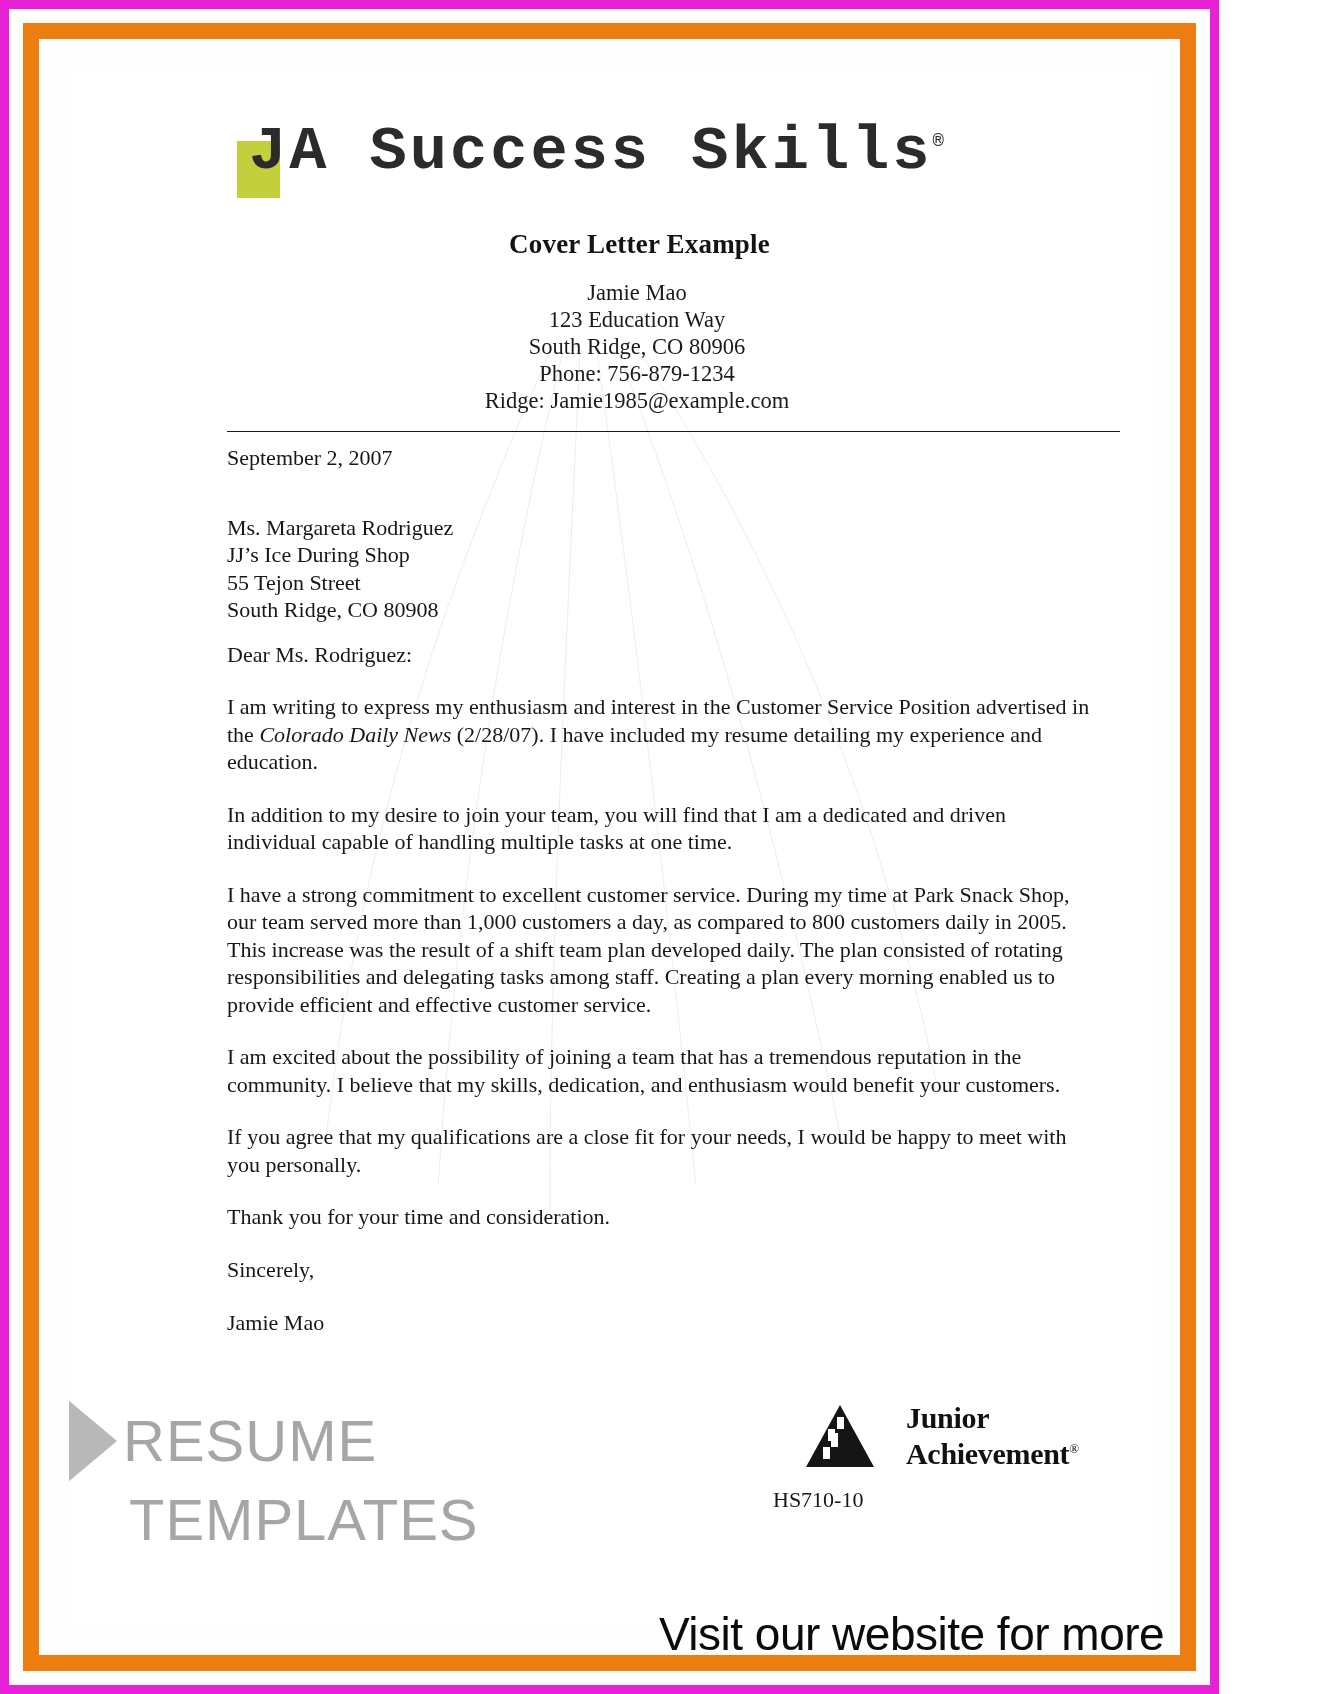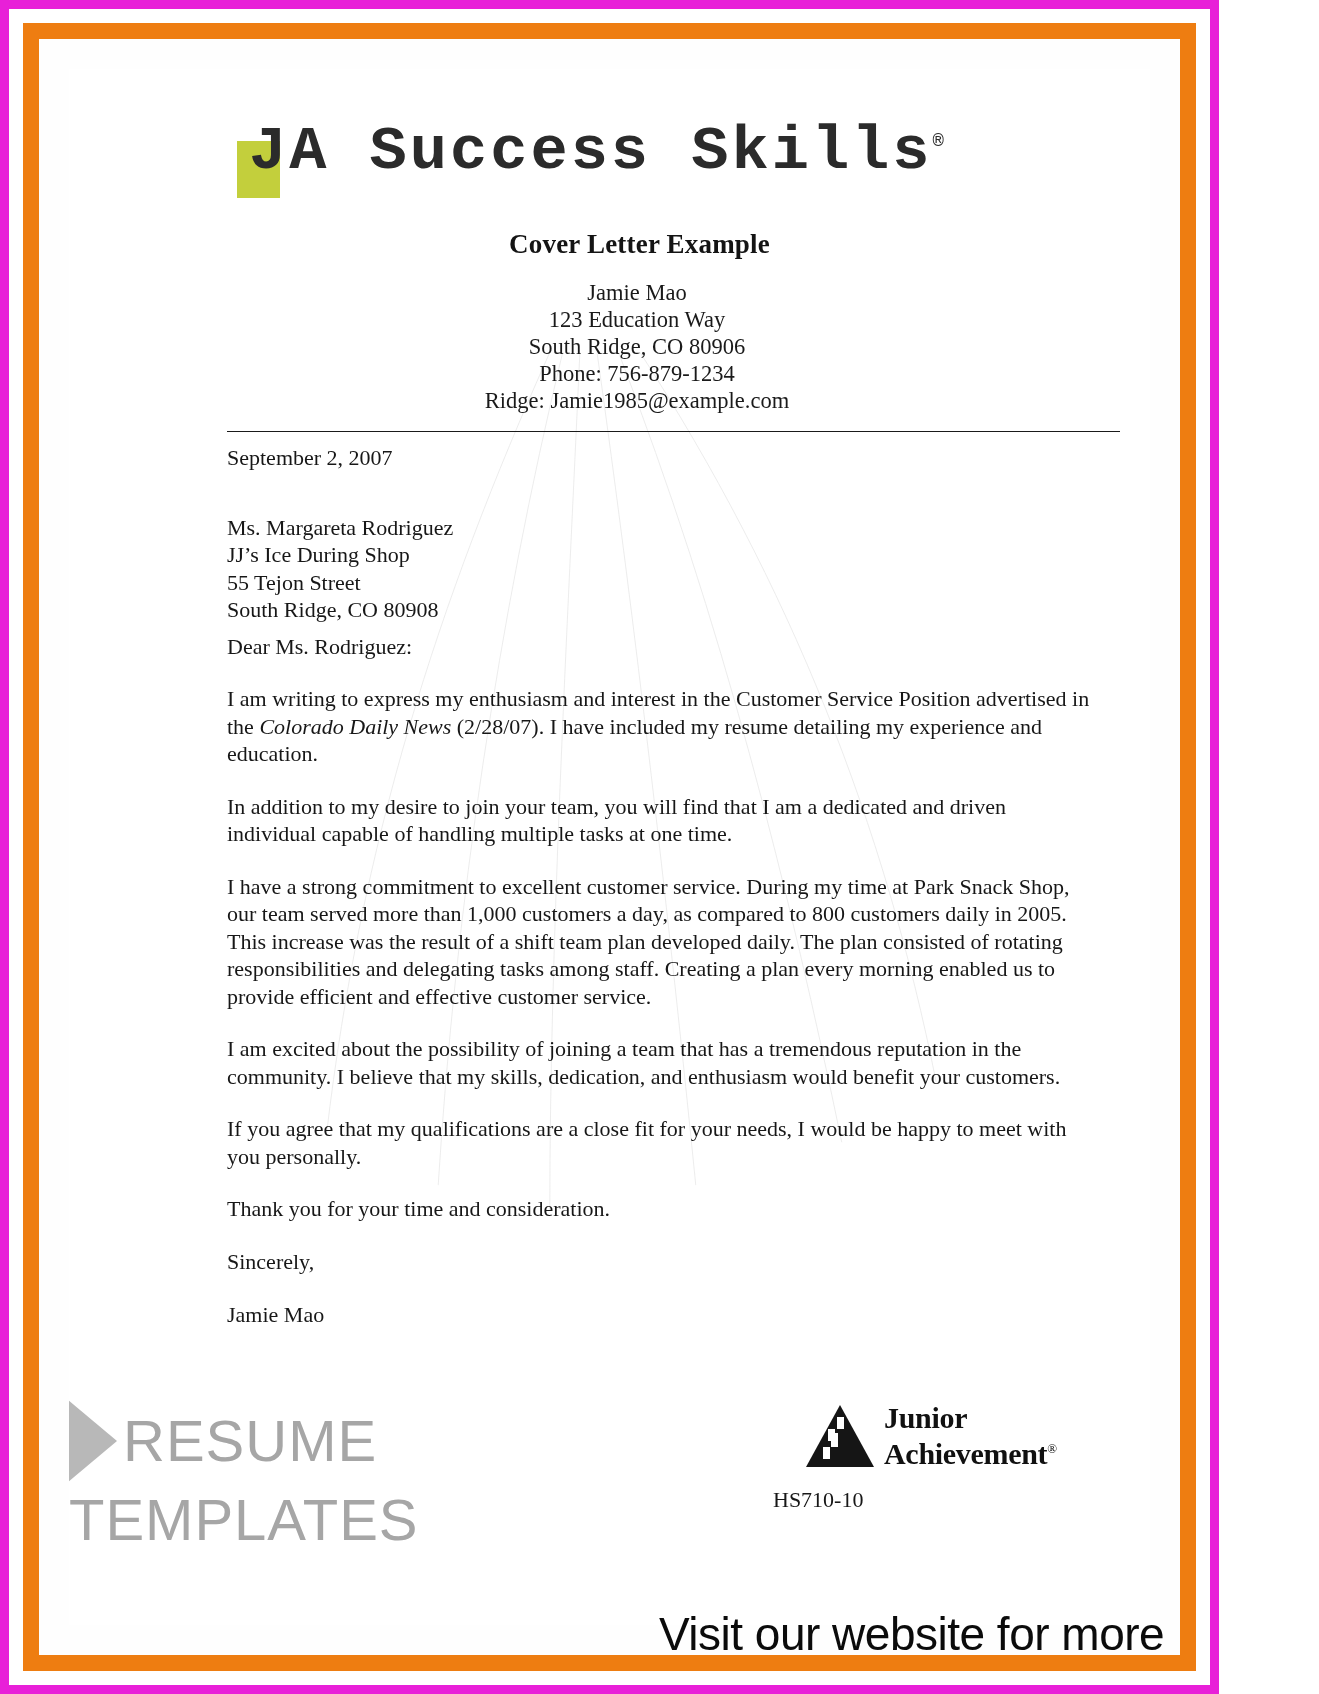--- a/index.html
+++ b/index.html
@@ -124,33 +124,33 @@
     left: 158px;
     right: 55px;
     top: 375px;
     font-size: 22px;
     line-height: 27.5px;
     color: #171717;
     text-align: left;
   }
   .letter p { margin-bottom: 25px; }
   .addr-line { display: block; }
-  .addr-block { margin-bottom: 9px; }
+  .addr-block { margin-bottom: 17px; }
   .date-line { margin-bottom: 42px; }
   .sig-name { margin-top: 26px; }
   .ital { font-style: italic; }
 
   
   .ja-logo-wrap {
     position: absolute;
     left: 735px;
     top: 1333px;
     display: flex;
     align-items: center;
-    gap: 8px;
+    gap: 30px;
   }
   .ja-mark { width: 72px; height: 66px; flex: none; }
   .ja-words {
     font-family: "Liberation Serif", serif;
     font-weight: 700;
     font-size: 30px;
     line-height: 31px;
     color: #111;
     letter-spacing: -.3px;
   }
@@ -178,21 +178,21 @@
   .wm-row { display: flex; align-items: center; }
   .wm-play {
     width: 0; height: 0;
     border-top: 52px solid transparent;
     border-bottom: 52px solid transparent;
     border-left: 62px solid #b8b8b8;
     margin-left: -14px;
     margin-right: 6px;
   }
   .wm-line1 { font-size: 58px; letter-spacing: 1px; line-height: 62px; }
-  .wm-line2 { font-size: 58px; letter-spacing: 1px; line-height: 62px; margin-top: -4px; }
+  .wm-line2 { font-size: 58px; letter-spacing: 1px; line-height: 62px; margin-left: 60px; margin-top: -4px; }
 
   
   .promo {
     position: absolute;
     left: 620px;
     bottom: -6px;
     font-family: "Liberation Sans", sans-serif;
     font-size: 46px;
     font-weight: 400;
     color: #0b0b0b;

